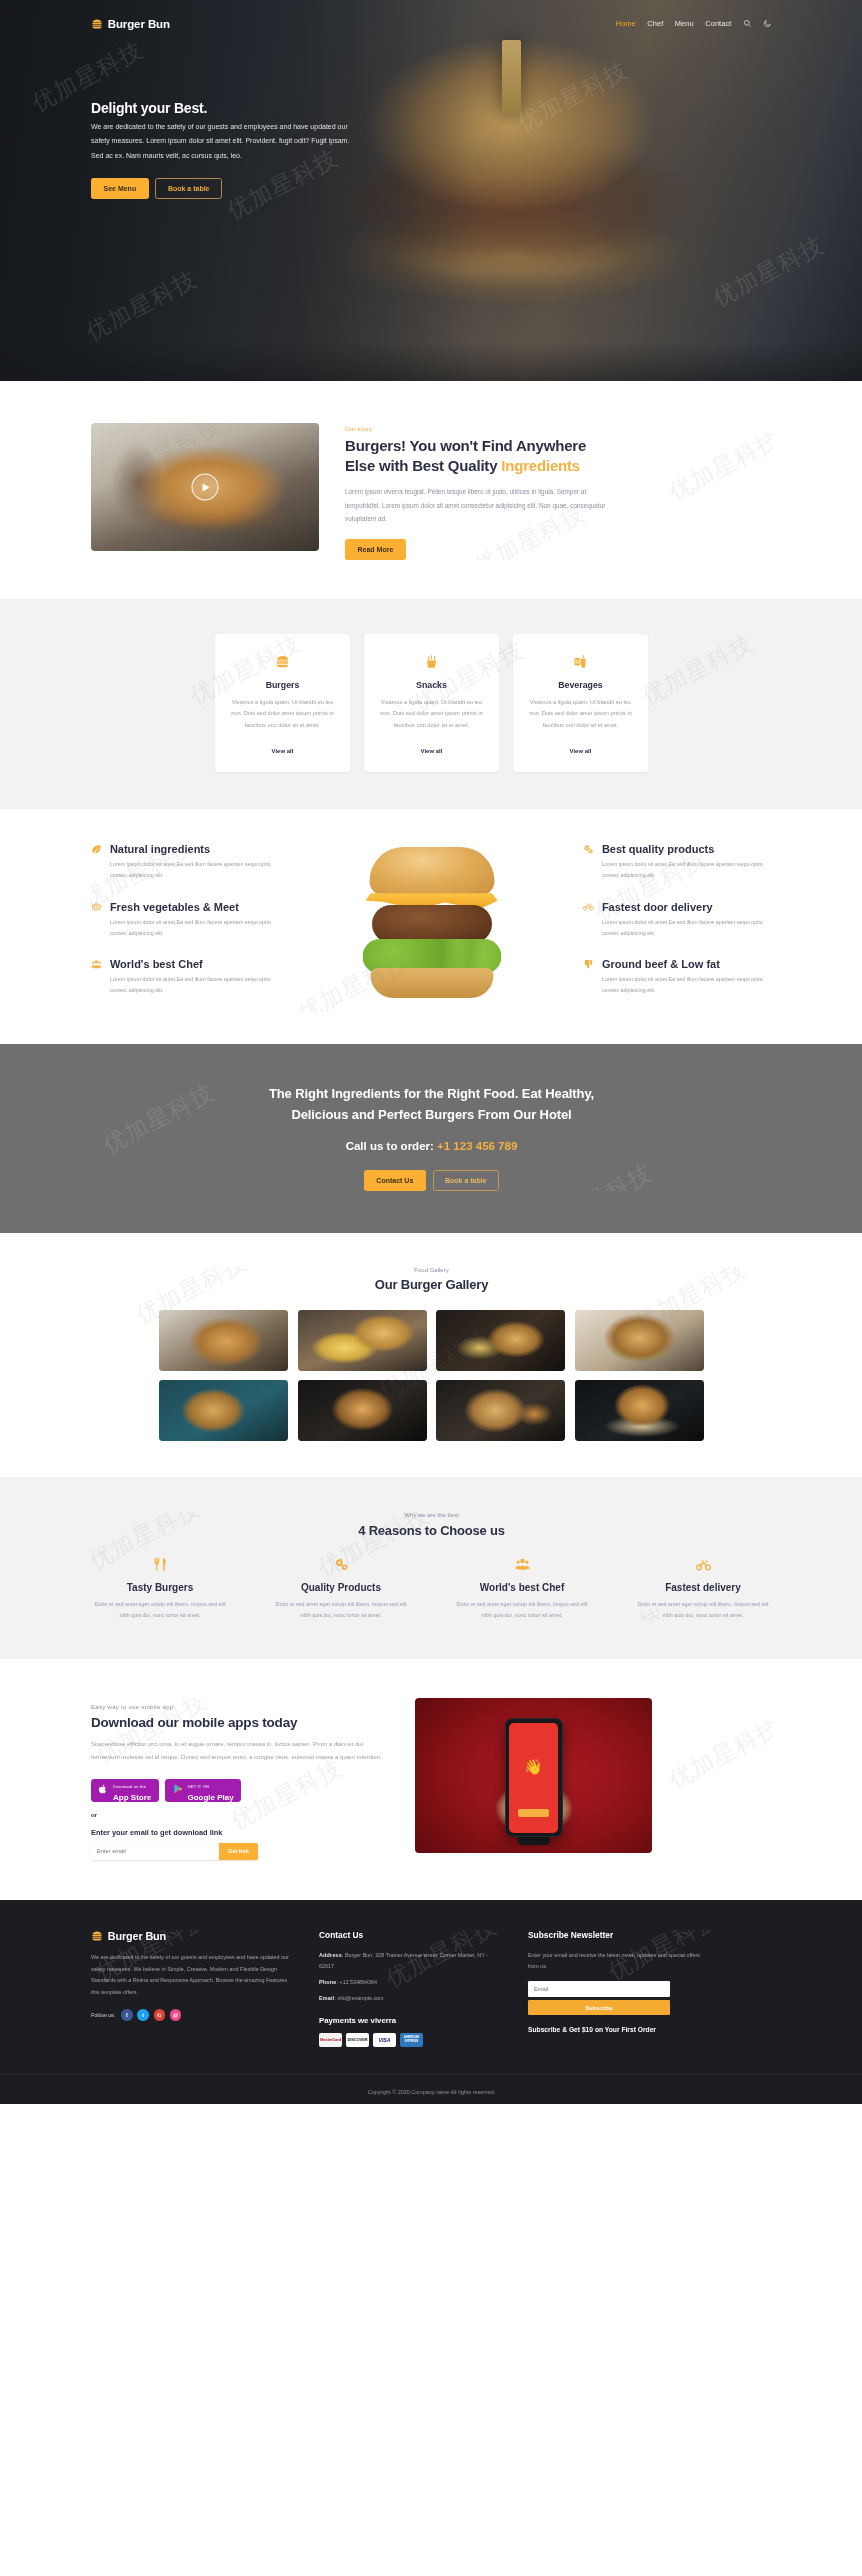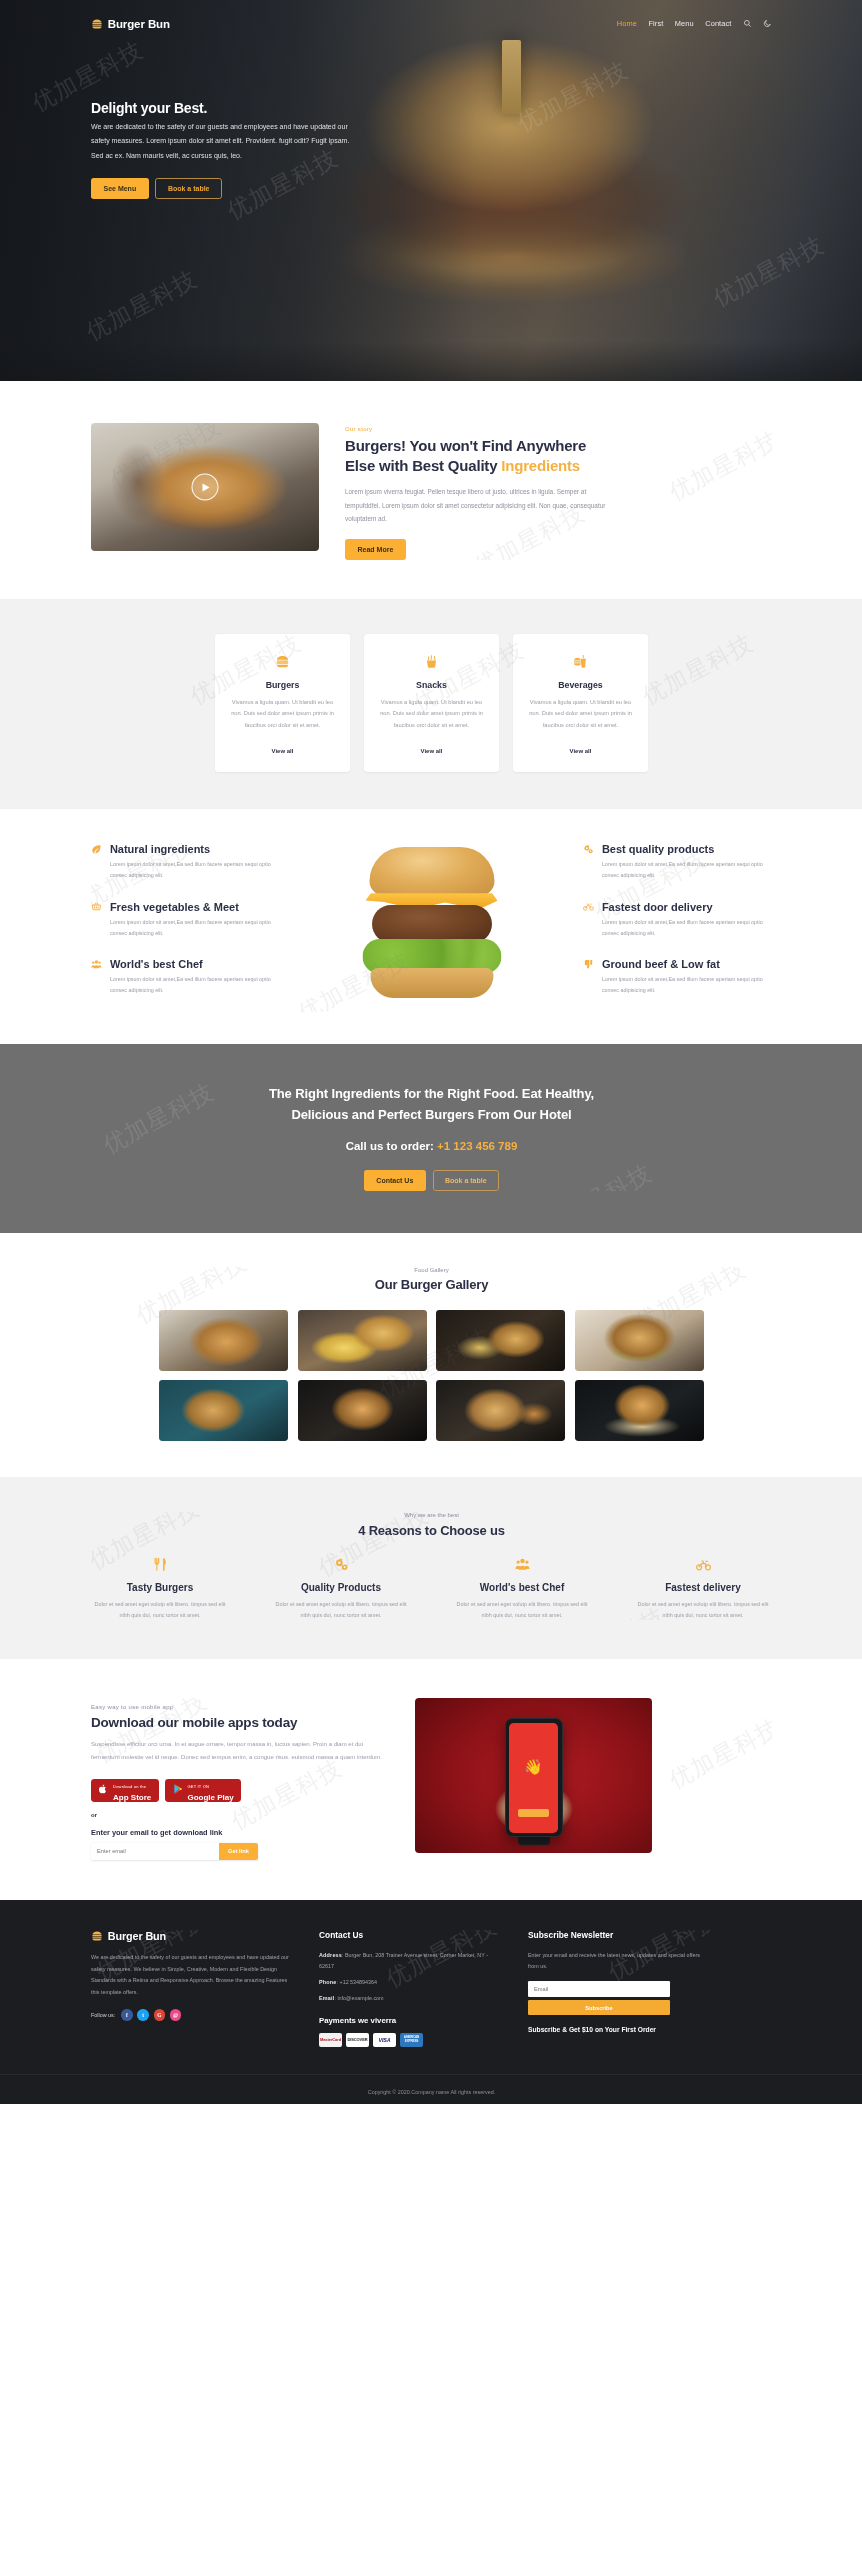--- a/index.html
+++ b/index.html
@@ -196,21 +196,21 @@
   .r-p { font-size: 5.4px; color: #9a9da8; line-height: 2.0; }
 
   
   .apps { background: #fff; padding: 39px 0 40px; }
   .apps-grid { display: flex; gap: 27px; align-items: flex-start; }
   .apps-left { width: 297px; padding-top: 5.4px; }
   .apps-h { font-size: 13.5px; font-weight: 700; color: #2c2f45; letter-spacing:-0.2px; margin-bottom: 8.8px; }
   .apps-p { font-size: 6px; color: #9a9da8; line-height: 2.1; margin-bottom: 15px; }
   .badges { display: flex; gap: 6.7px; margin-bottom: 10.8px; }
   .badge {
-    background: #b91c1c; color: #fff; border-radius: 3.4px; height: 23px;
+    background: #a21caf; color: #fff; border-radius: 3.4px; height: 23px;
     display: flex; align-items: center; gap: 4.7px; padding: 0 7.4px; cursor: pointer;
   }
   .badge .bt { font-size: 4px; line-height: 1.1; letter-spacing:0.2px; }
   .badge .bb { font-size: 8px; font-weight: 700; line-height: 1.15; }
   .or-txt { font-size: 6px; font-weight: 700; color: #2c2f45; margin: 8px 0 9.4px; }
   .get-label { font-size: 7.4px; font-weight: 700; color: #2c2f45; margin-bottom: 6px; }
   .get-row { display: flex; width: 167px; height: 17.5px; box-shadow: 0 0.7px 2px rgba(0,0,0,.10); border-radius:2px; overflow:hidden; }
   .get-row input {
     flex: 1; border: none; outline: none; padding: 0 6px; font-size: 5.7px; color: #6e7280;
     font-family: "Liberation Sans", sans-serif; background: #fff;
@@ -286,21 +286,21 @@
           <path d="M3 9c0-3.3 4-6 9-6s9 2.7 9 6H3z"></path>
           <rect x="2.6" y="10.2" width="18.8" height="2.1" rx="1"></rect>
           <rect x="2.6" y="13.3" width="18.8" height="2.4" rx="1.2"></rect>
           <path d="M3 17h18c0 2.2-1.6 4-3.6 4H6.6C4.6 21 3 19.2 3 17z"></path>
         </svg>
       </span>
       <span class="brand-name">Burger Bun</span>
     </div>
     <div class="nav-links">
       <a href="#" class="active">Home</a>
-      <a href="#">First</a>
+      <a href="#">Chef</a>
       <a href="#">Menu</a>
       <a href="#">Contact</a>
       <span>
         <svg class="nav-ic" viewBox="0 0 24 24" fill="none" stroke="#e9e9ec" stroke-width="2.2">
           <circle cx="10.5" cy="10.5" r="6.5"></circle>
             <line x1="15.5" y1="15.5" x2="21" y2="21"></line>
         </svg>
       </span>
       <span>
         <svg class="nav-ic" viewBox="0 0 24 24" fill="none" stroke="#e9e9ec" stroke-width="2">

